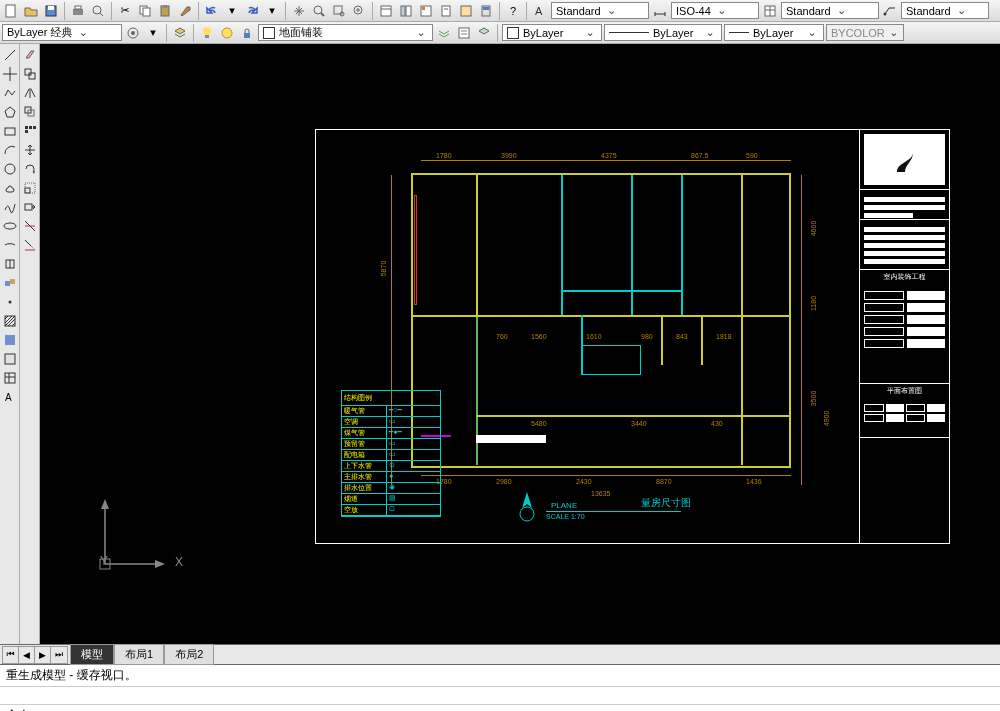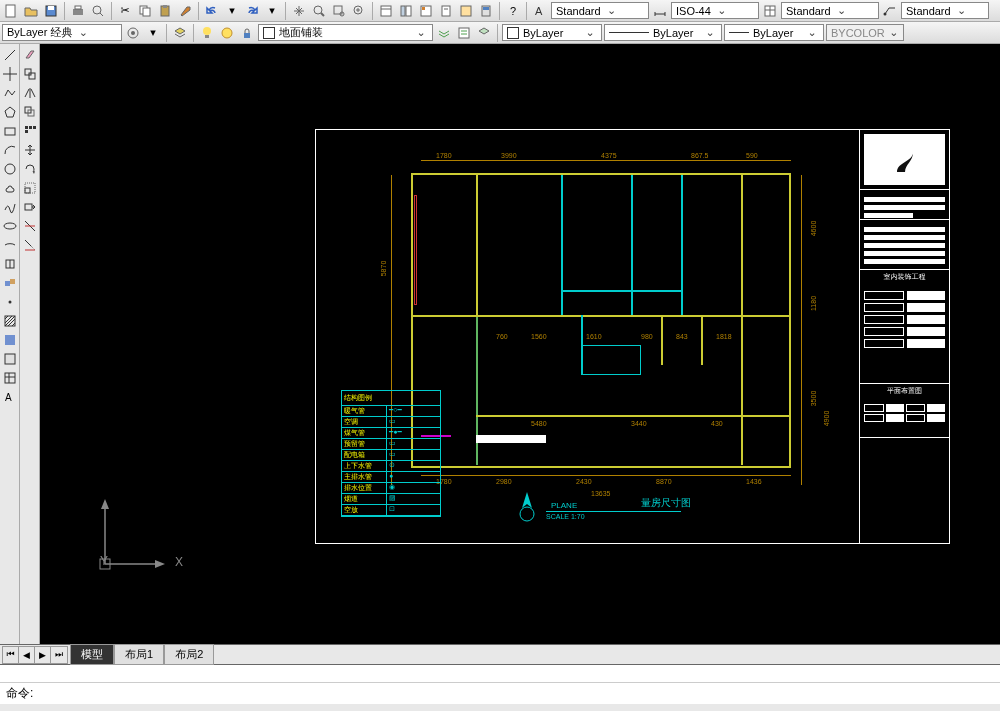--- a/index.html
+++ b/index.html
@@ -674,17 +674,18 @@
     <div class="tab-nav-btn">◀</div>
     <div class="tab-nav-btn">▶</div>
     <div class="tab-nav-btn" style="border-right:none">⏭</div>
   </div>
   <div class="tab"><span>模型</span></div>
   <div class="tab inactive"><span>布局1</span></div>
   <div class="tab inactive"><span>布局2</span></div>
 </div>
 
 <div class="cmd-area">
+  <div class="cmd-line">重生成模型 - 缓存视口。</div>
   <div class="cmd-line"></div>
   <div class="cmd-input">
     <span>命令:</span>
   </div>
 </div>
 
 </body></html>

